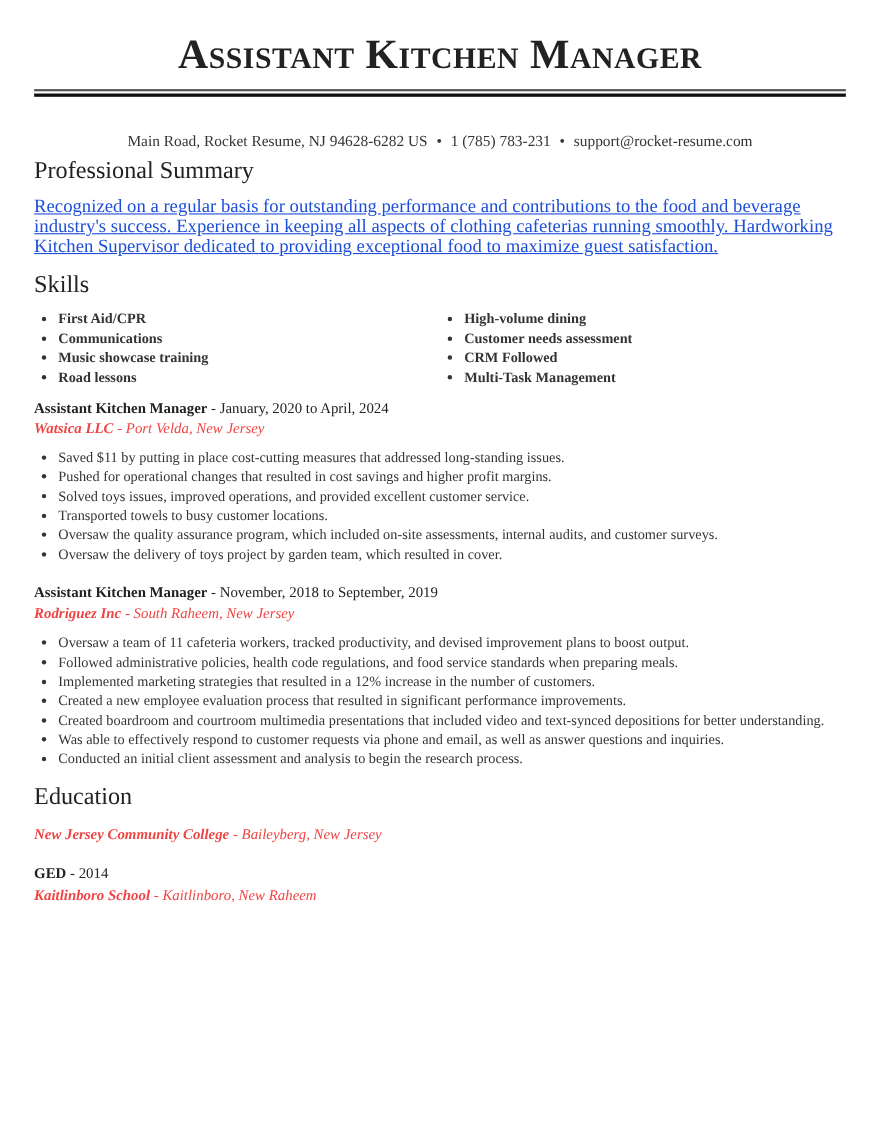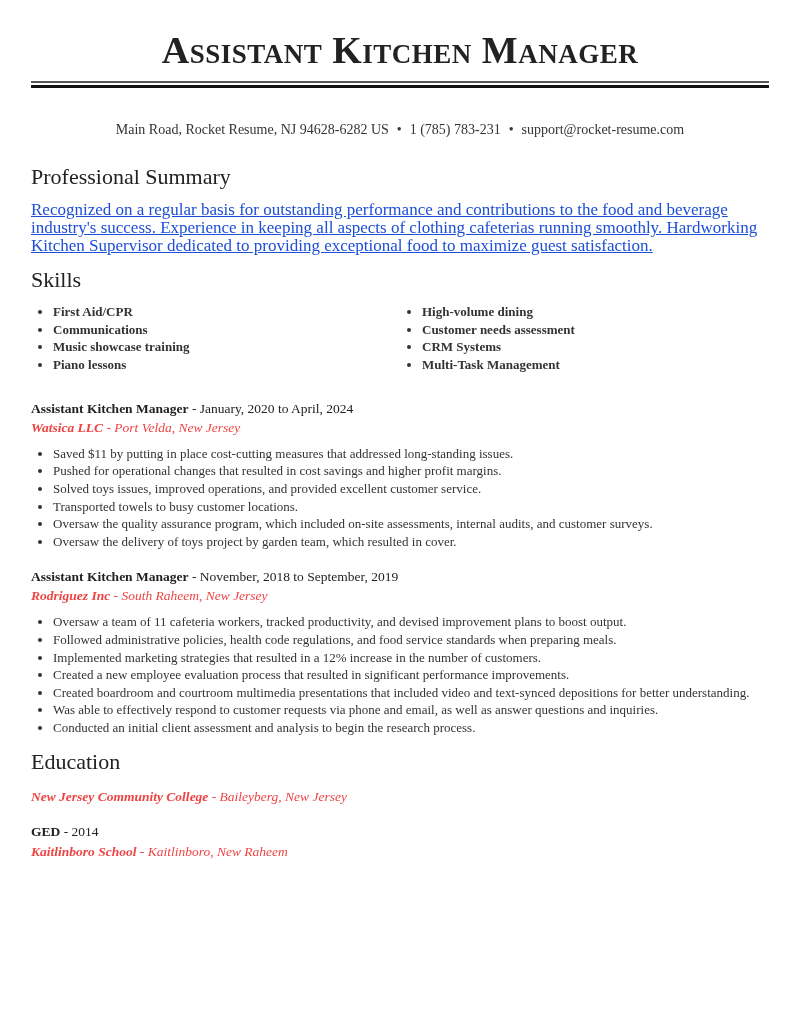--- a/index.html
+++ b/index.html
@@ -17,28 +17,28 @@
   .rule { margin-top: 9px; height: 7px; position: relative; }
   .rule .r1 { position: absolute; top: 0; left: 0; right: 0; height: 2px; background: #555; }
   .rule .r2 { position: absolute; top: 4px; left: 0; right: 0; height: 3px; background: #111; }
   .contact {
     text-align: center; font-size: 14px; margin-top: 32px; line-height: 20px; color: #333;
   }
   .contact .sep { margin: 0 8px; }
   h2 {
     font-weight: normal; font-size: 22px; margin: 0; line-height: 30px; color: #222;
   }
-  .summary-h { margin-top: 22px; }
+  .summary-h { }
   .summary { font-size: 17px; line-height: 18px; margin: 9px 0 0 0; color: #1d4ed8; text-decoration: underline; }
   .skills-h { margin-top: 10px; }
   .skills { display: flex; margin-top: 8px; font-weight: bold; }
   .skills ul { margin: 0; padding-left: 22px; width: 364px; }
   .skills li { font-size: 13px; line-height: 17.7px; color: #333; }
   .work-h { margin-top: 10px; }
-  .job { margin-top: 25px; }
+  .job { margin-top: 9px; }
   .job + .job { margin-top: 17px; }
   .line1 { font-size: 13.5px; line-height: 19px; color: #222; }
   .line1 b { font-weight: bold; }
   .line2 { font-size: 13.5px; line-height: 19px; font-style: italic; color: #ef4444; }
   .line2 b { font-weight: bold; }
   ul.bul { margin: 8px 0 0 0; padding-left: 22px; }
   ul.bul li { font-size: 13px; line-height: 17.6px; color: #333; }
   .edu-h { margin-top: 10px; }
   .edu { margin-top: 10px; }
   .edu + .edu { margin-top: 16px; }
@@ -61,26 +61,26 @@
 
   <h2 class="summary-h">Professional Summary</h2>
   <p class="summary">Recognized on a regular basis for outstanding performance and contributions to the food and beverage industry's success. Experience in keeping all aspects of clothing cafeterias running smoothly. Hardworking Kitchen Supervisor dedicated to providing exceptional food to maximize guest satisfaction.</p>
 
   <h2 class="skills-h">Skills</h2>
   <div class="skills">
     <ul>
       <li>First Aid/CPR</li>
       <li>Communications</li>
       <li>Music showcase training</li>
-      <li>Piano lessons</li>
+      <li>Road lessons</li>
     </ul>
     <ul>
       <li>High-volume dining</li>
       <li>Customer needs assessment</li>
-      <li>CRM Systems</li>
+      <li>CRM Followed</li>
       <li>Multi-Task Management</li>
     </ul>
   </div>
 
 
   <div class="job">
     <div class="line1"><b>Assistant Kitchen Manager</b><span> - January, 2020 to April, 2024</span></div>
     <div class="line2"><b>Watsica LLC</b><span> - Port Velda, New Jersey</span></div>
     <ul class="bul">
       <li>Saved $11 by putting in place cost-cutting measures that addressed long-standing issues.</li>

